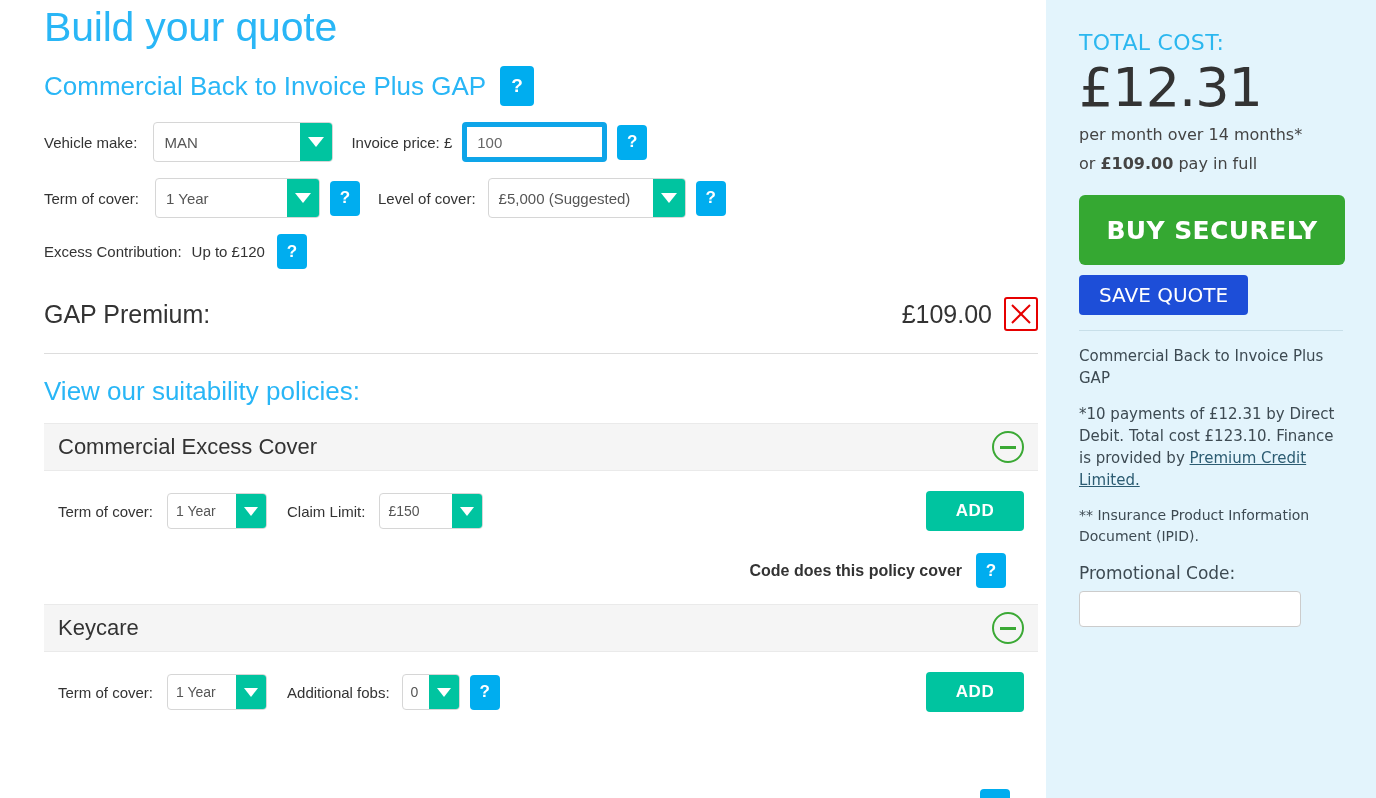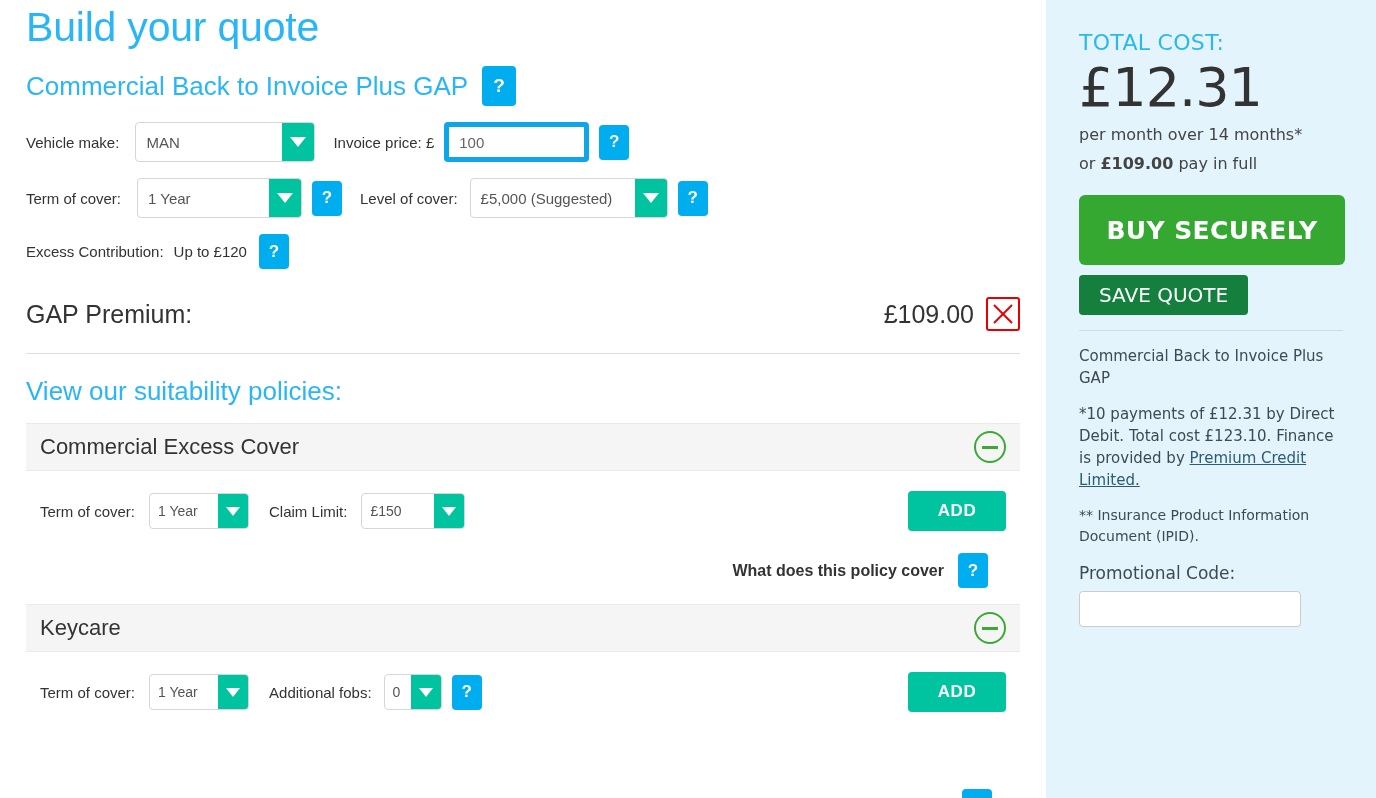--- a/index.html
+++ b/index.html
@@ -8,21 +8,21 @@
     margin: 0; padding: 0;
     width: 1376px; height: 798px;
     overflow: hidden;
     background: #ffffff;
     font-family: "Liberation Sans", sans-serif;
   }
   .page { position: relative; width: 1376px; height: 798px; }
 
   
   .main {
-    position: absolute; left: 0; top: 0;
+    position: absolute; left: 18px; top: 0;
     width: 1046px; height: 798px;
     padding: 0 26px;
     overflow: hidden;
   }
 
   .page-title {
     color: #29b6f6;
     font-size: 41px;
     font-weight: normal;
     margin: 0;
@@ -279,21 +279,21 @@
     font-weight: bold;
     letter-spacing: 0.4px;
     margin-top: 18px;
     cursor: pointer;
     font-family: "DejaVu Sans", sans-serif;
   }
   .save-btn {
     display: block;
     height: 40px;
     padding: 0 20px;
-    background: #15803d;
+    background: #1d4ed8;
     color: #ffffff;
     border: none;
     border-radius: 4px;
     font-size: 20px;
     margin-top: 10px;
     cursor: pointer;
     font-family: "DejaVu Sans", sans-serif;
   }
   .side-hr {
     border: none;
@@ -423,21 +423,21 @@
           <span class="fld-label" style="margin-left:20px;">Claim Limit:</span>
           <div class="select select-sm" style="width:104px; margin-left:14px;">
             <span class="sel-value">£150</span>
             <span class="sel-arrow">
                 <i class="caret"></i>
               </span>
           </div>
           <button class="add-btn">ADD</button>
         </div>
         <div class="cover-row">
-          <span class="cover-text">What does this policy cover</span>
+          <span class="cover-text">Code does this policy cover</span>
           <button class="help-btn help-sm">?</button>
         </div>
       </div>
     </div>
 
     <div style="margin-top:14px;">
       <div class="policy-head">
         <span class="policy-name">Keycare</span>
         <span class="collapse-icon">
             <i></i>

